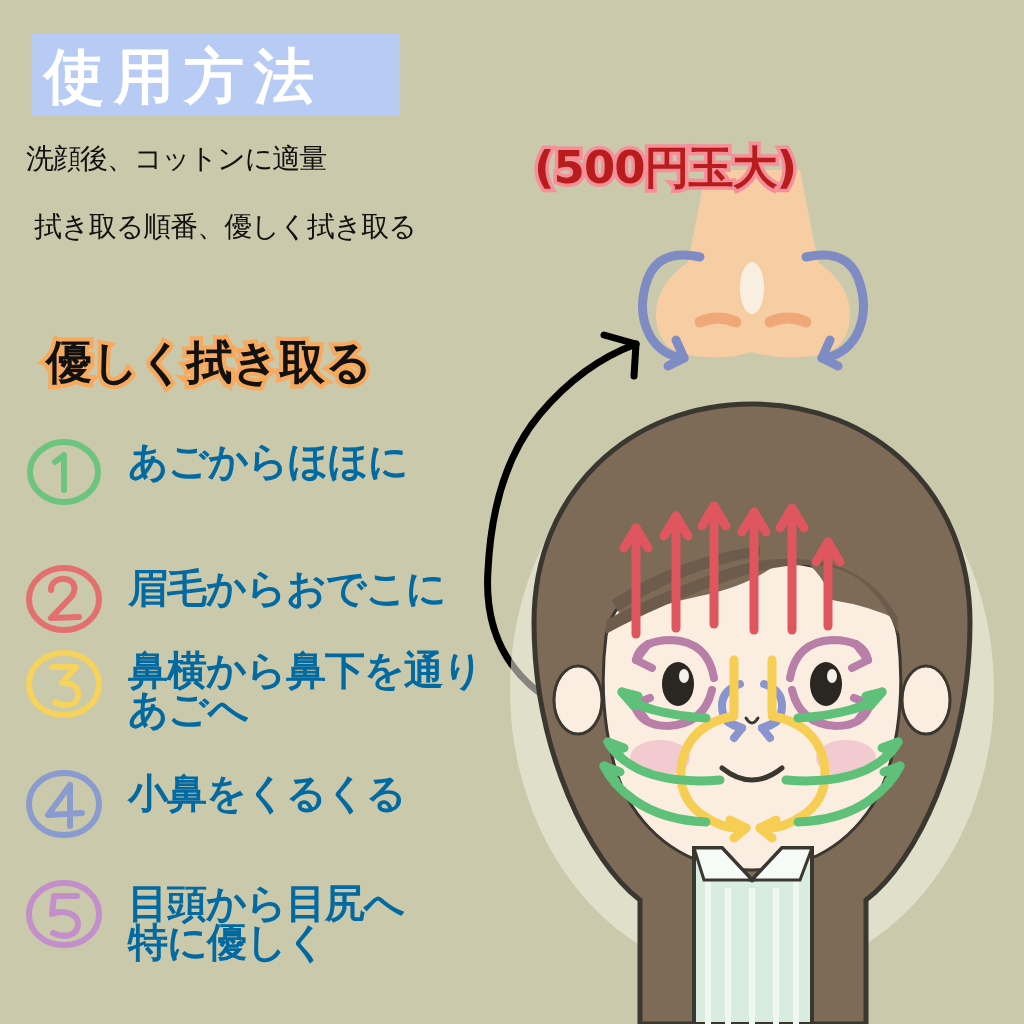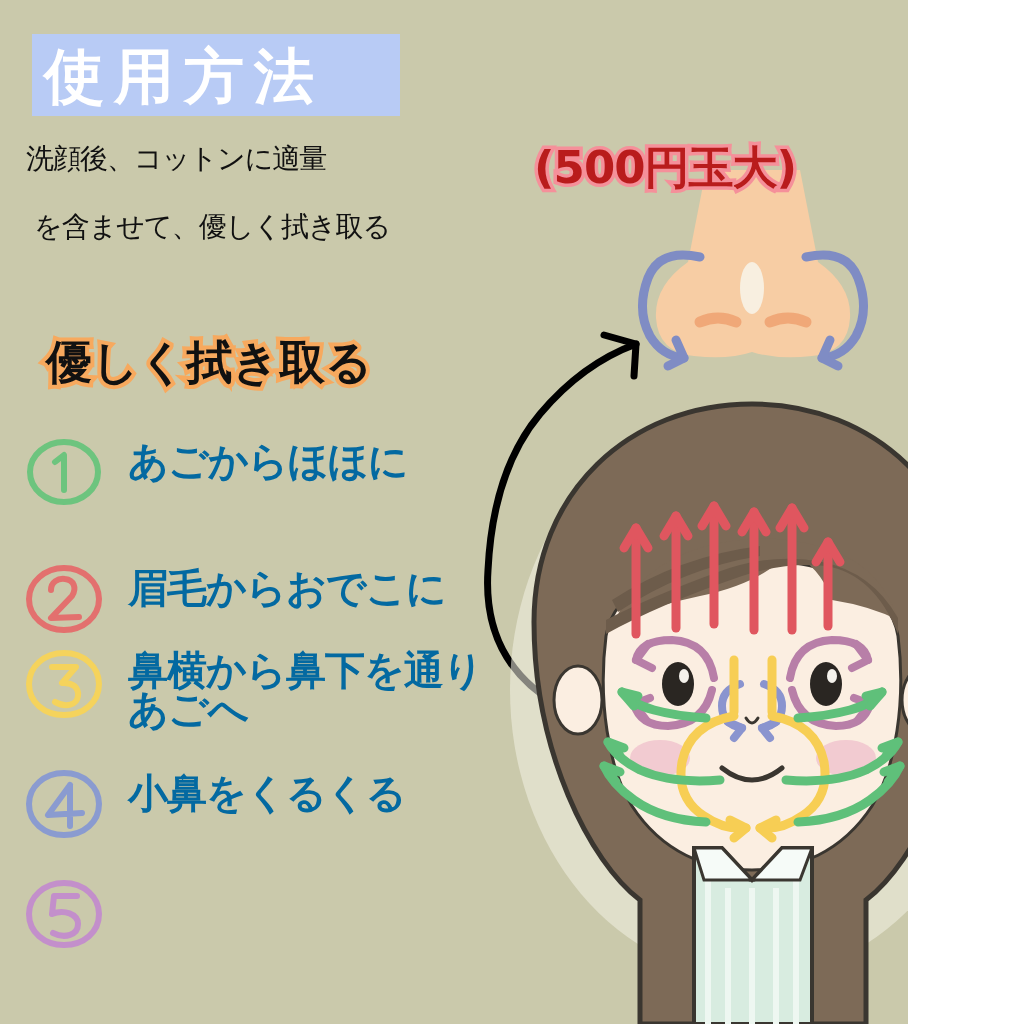--- a/index.html
+++ b/index.html
@@ -3,21 +3,21 @@
 <meta charset="utf-8">
 <title>使用方法</title>
 <style>
   html, body {
     margin: 0;
     padding: 0;
     background: #ffffff;
   }
   #canvas {
     position: relative;
-    width: 908px;
+    width: 1024px;
     height: 1024px;
     background: #cac9ab;
     overflow: hidden;
     font-family: "DejaVu Sans", "Liberation Sans", sans-serif;
   }
 
   
   .title-band {
     position: absolute;
     left: 32px;
@@ -268,21 +268,21 @@
       <path d="M798,822 Q842,820 870,800 Q892,784 900,766"></path>
       <path d="M900,766 L884,772 M900,766 L888,782"></path>
     </g>
   </svg>
 
   <div class="title-band"></div>
   <div class="title-text">使用方法</div>
 
   <div class="lead-line lead-1">洗顔後、コットンに適量</div>
   <div class="amount-chip">(500円玉大)</div>
-  <div class="lead-line lead-2">を含ませて、優しく拭き取る</div>
+  <div class="lead-line lead-2">拭き取る順番、優しく拭き取る</div>
 
   <div class="section-heading">優しく拭き取る</div>
 
   <div class="step" id="step-1">
     <div class="step-num">
       <svg width="82" height="72" viewBox="0 0 82 72" xmlns="http://www.w3.org/2000/svg">
         <path d="M42,6 C60,6 76,19 76,36 C76,53 60,66 42,66
                  C24,66 8,53 8,36 C8,19 24,6 42,6 Z" fill="none" stroke="#6dc47e" stroke-width="6" stroke-linecap="round"></path>
         <path d="M33,26 L42,19 L42,54" fill="none" stroke="#6dc47e" stroke-width="6" stroke-linecap="round" stroke-linejoin="round"></path>
       </svg>
@@ -327,15 +327,17 @@
 
   <div class="step" id="step-5">
     <div class="step-num">
       <svg width="82" height="72" viewBox="0 0 82 72" xmlns="http://www.w3.org/2000/svg">
         <path d="M42,5 C62,5 77,19 77,36 C77,54 62,67 42,67
                  C22,67 7,54 7,36 C7,19 22,5 42,5 Z" fill="none" stroke="#c38fcb" stroke-width="6" stroke-linecap="round"></path>
         <path d="M55,18 L32,18 L30,36 C42,31 56,36 56,46
                  C56,57 43,61 31,55" fill="none" stroke="#c38fcb" stroke-width="6" stroke-linecap="round" stroke-linejoin="round"></path>
       </svg>
     </div>
+    <div class="step-label">目頭から目尻へ
+特に優しく</div>
   </div>
 
 </div>
 
 </body></html>

